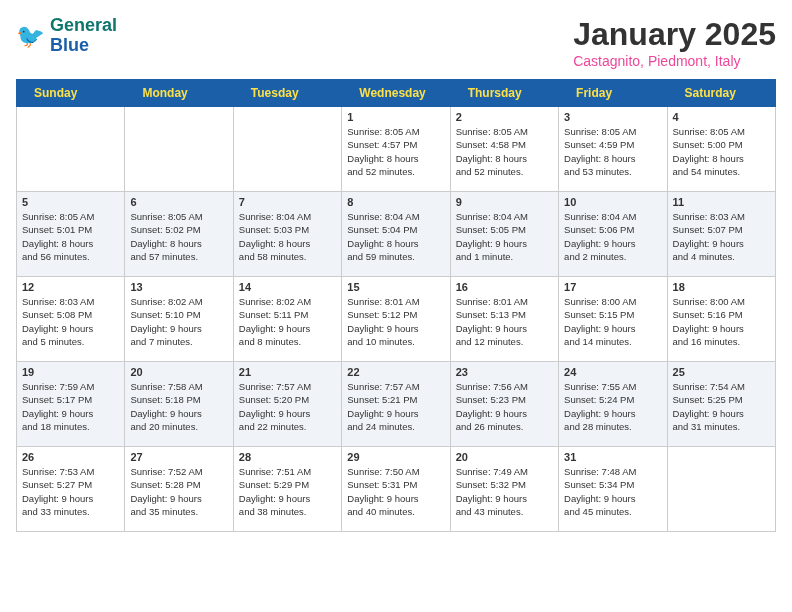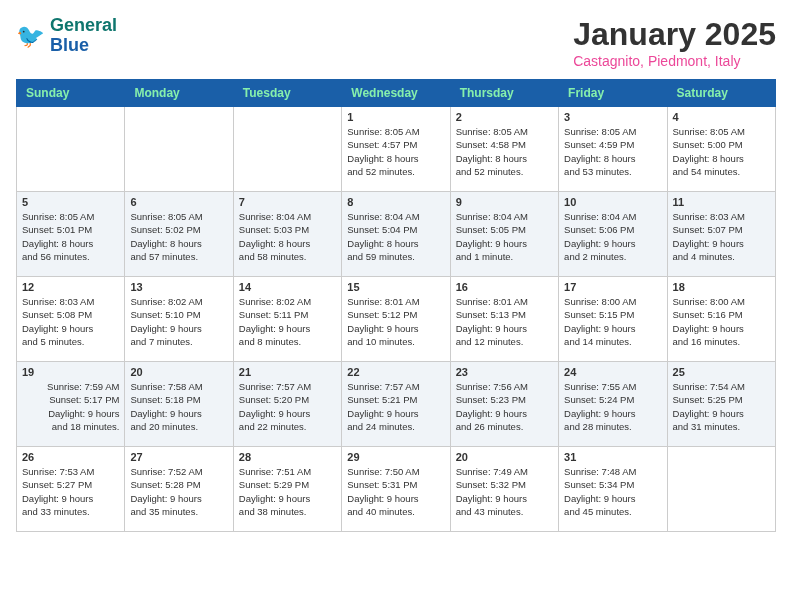--- a/index.html
+++ b/index.html
@@ -45,24 +45,24 @@
       font-size: 14px;
       color: #ec4899;
     }
     table {
       width: 100%;
       border-collapse: collapse;
       table-layout: fixed;
     }
     thead tr th {
       background: #1a5fa8;
-      color: #86efac;
+      color: #fde047;
       font-size: 12px;
       font-weight: bold;
-      padding: 6px 9px;
+      padding: 6px 17px;
       text-align: left;
       border: 1px solid #1a5fa8;
     }
     tbody tr td {
       vertical-align: top;
       border: 1px solid #ccc;
       padding: 4px 5px;
       font-size: 10px;
       color: #333;
       height: 85px;
@@ -247,21 +247,21 @@
           <div class="day-num">18</div>
           <div class="day-info" style="white-space: pre-line;">Sunrise: 8:00 AM
 Sunset: 5:16 PM
 Daylight: 9 hours
 and 16 minutes.</div>
         </td>
       </tr>
       <tr>
         <td>
           <div class="day-num">19</div>
-          <div class="day-info" style="white-space: pre-line; text-align: right;">Sunrise: 7:59 AM
+          <div class="day-info" style="white-space: pre-line;">Sunrise: 7:59 AM
 Sunset: 5:17 PM
 Daylight: 9 hours
 and 18 minutes.</div>
         </td>
         <td>
           <div class="day-num">20</div>
           <div class="day-info" style="white-space: pre-line;">Sunrise: 7:58 AM
 Sunset: 5:18 PM
 Daylight: 9 hours
 and 20 minutes.</div>

